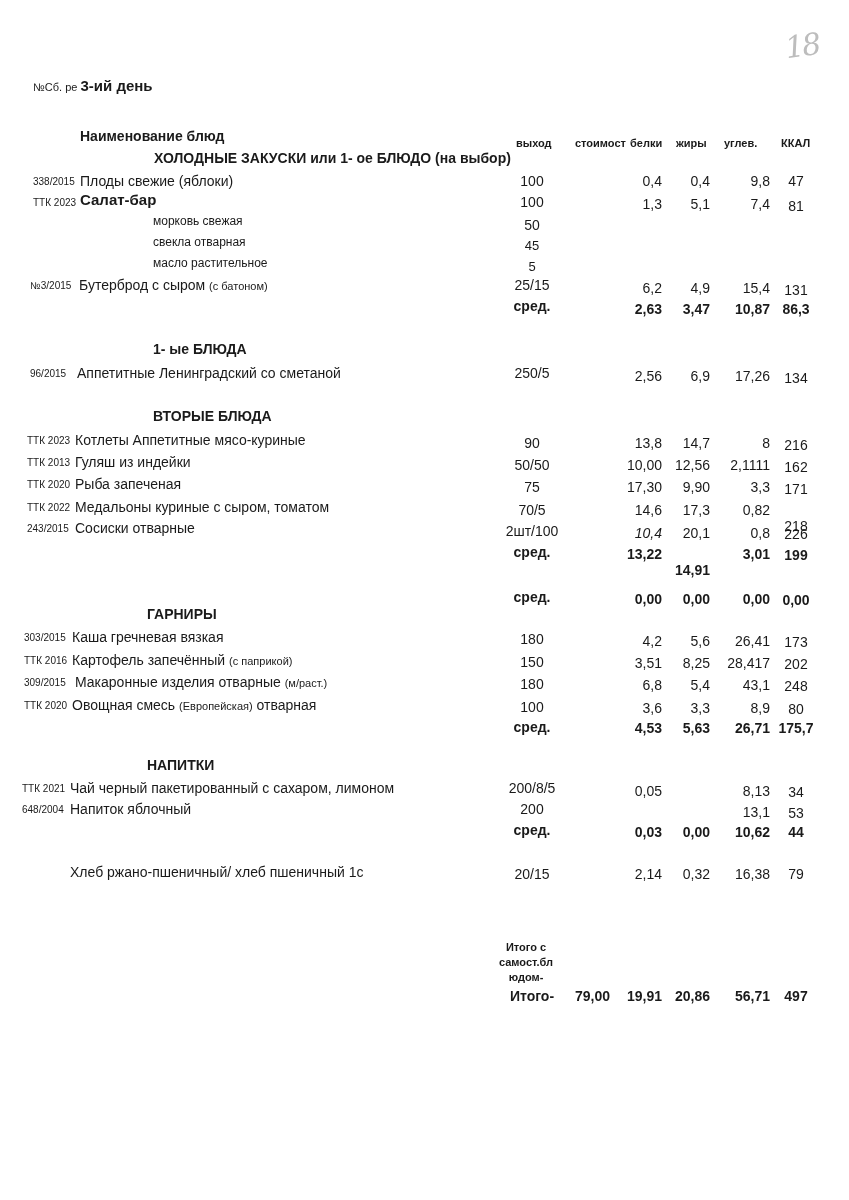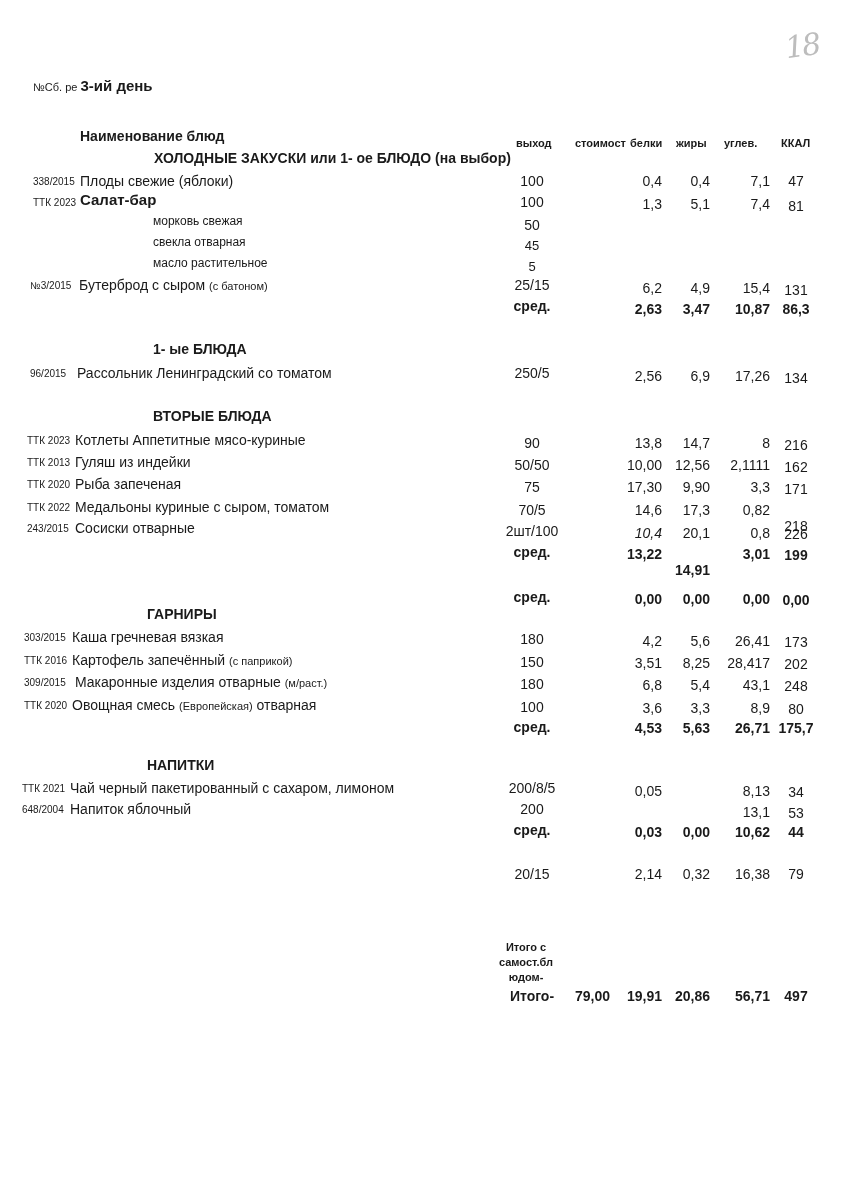--- a/index.html
+++ b/index.html
@@ -50,21 +50,21 @@
 <div class="abs colhdr" style="left:781px;">ККАЛ</div>
 
 <div class="abs section-title" style="left:154px; top:150px;">ХОЛОДНЫЕ  ЗАКУСКИ  или 1- ое БЛЮДО (на выбор)</div>
 
 <div class="row" style="top:173px;">
   <span class="code" style="left:33px;">338/2015</span>
   <span class="name" style="left:80px;">Плоды свежие (яблоки)</span>
   <span class="cell c-out">100</span>
   <span class="cell c-b">0,4</span>
   <span class="cell c-j">0,4</span>
-  <span class="cell c-u">7,1</span>
+  <span class="cell c-u">9,8</span>
   <span class="cell c-k">47</span>
 </div>
 
 <div class="row" style="top:194px;">
   <span class="code" style="left:33px;">ТТК 2023</span>
   <span class="name bold" style="left:80px; top:-3px;">Салат-бар</span>
   <span class="cell c-out">100</span>
   <span class="cell c-b" style="top:2px;">1,3</span>
   <span class="cell c-j" style="top:2px;">5,1</span>
   <span class="cell c-u" style="top:2px;">7,4</span>
@@ -98,21 +98,21 @@
   <span class="cell c-out">сред.</span>
   <span class="cell c-b" style="top:3px;">2,63</span>
   <span class="cell c-j" style="top:3px;">3,47</span>
   <span class="cell c-u" style="top:3px;">10,87</span>
   <span class="cell c-k" style="top:3px;">86,3</span>
 </div>
 
 <div class="abs section-title" style="left:153px; top:341px;">1- ые БЛЮДА</div>
 <div class="row" style="top:365px;">
   <span class="code" style="left:30px;">96/2015</span>
-  <span class="name" style="left:77px;">Рассольник Ленинградский со томатом</span>
+  <span class="name" style="left:77px;">Аппетитные Ленинградский со сметаной</span>
   <span class="cell c-out">250/5</span>
   <span class="cell c-b" style="top:3px;">2,56</span>
   <span class="cell c-j" style="top:3px;">6,9</span>
   <span class="cell c-u" style="top:3px;">17,26</span>
   <span class="cell c-k" style="top:5px;">134</span>
 </div>
 
 <div class="abs section-title" style="left:153px; top:408px;">ВТОРЫЕ  БЛЮДА</div>
 
 <div class="row" style="top:432px;">
@@ -244,20 +244,21 @@
 </div>
 <div class="row avg" style="top:822px;">
   <span class="cell c-out">сред.</span>
   <span class="cell c-b" style="top:2px;">0,03</span>
   <span class="cell c-j" style="top:2px;">0,00</span>
   <span class="cell c-u" style="top:2px;">10,62</span>
   <span class="cell c-k" style="top:2px;">44</span>
 </div>
 
 <div class="row" style="top:864px;">
+  <span class="name" style="left:70px;">Хлеб ржано-пшеничный/ хлеб пшеничный 1с</span>
   <span class="cell c-out" style="top:2px;">20/15</span>
   <span class="cell c-b" style="top:2px;">2,14</span>
   <span class="cell c-j" style="top:2px;">0,32</span>
   <span class="cell c-u" style="top:2px;">16,38</span>
   <span class="cell c-k" style="top:2px;">79</span>
 </div>
 
 <div class="abs total-label">Итого с самост.бл юдом-</div>
 <div class="row avg" style="top:988px;">
   <span class="cell c-out">Итого-</span>

